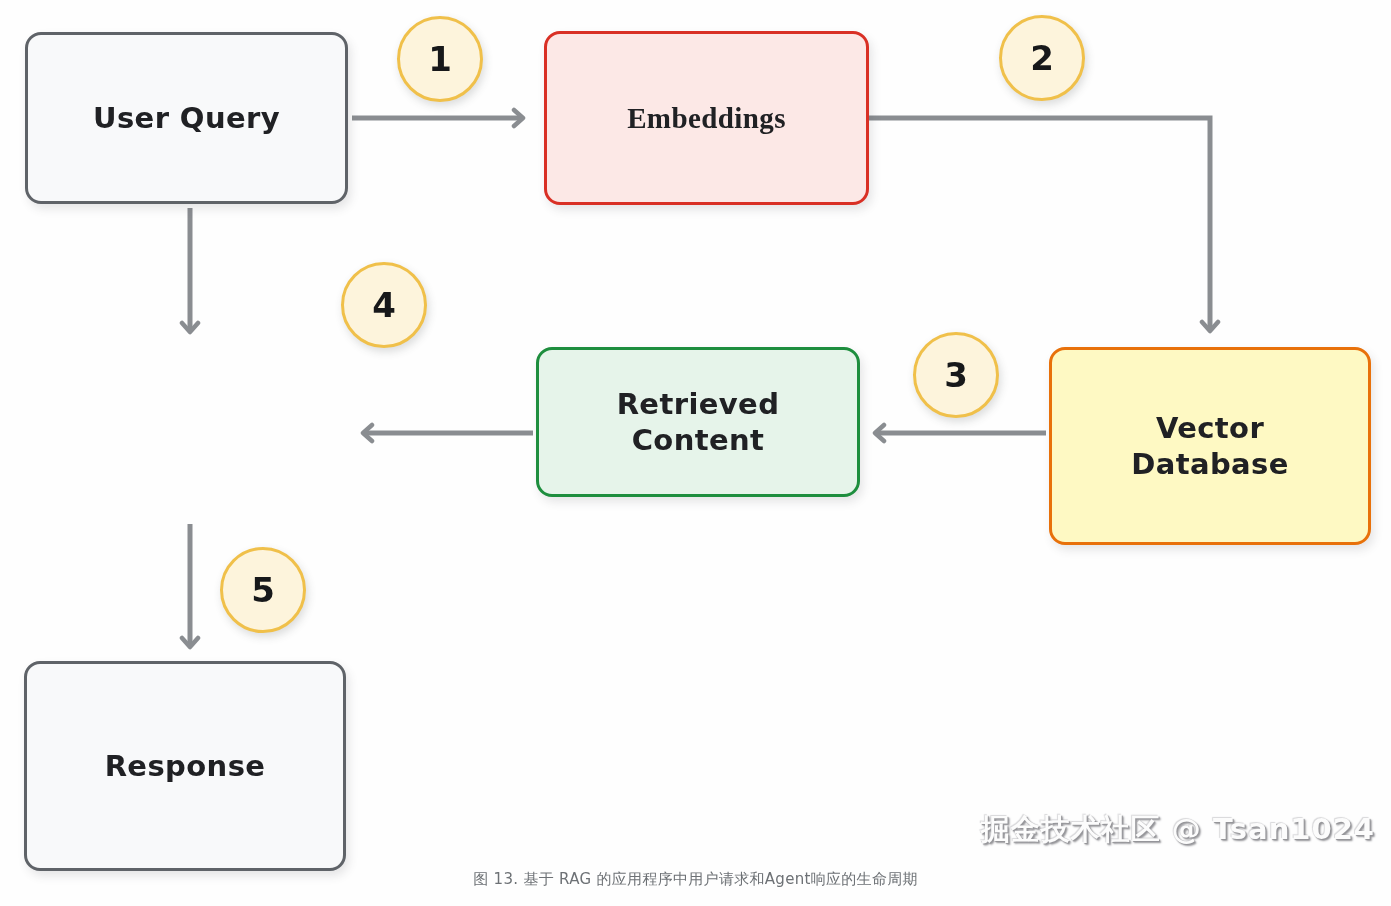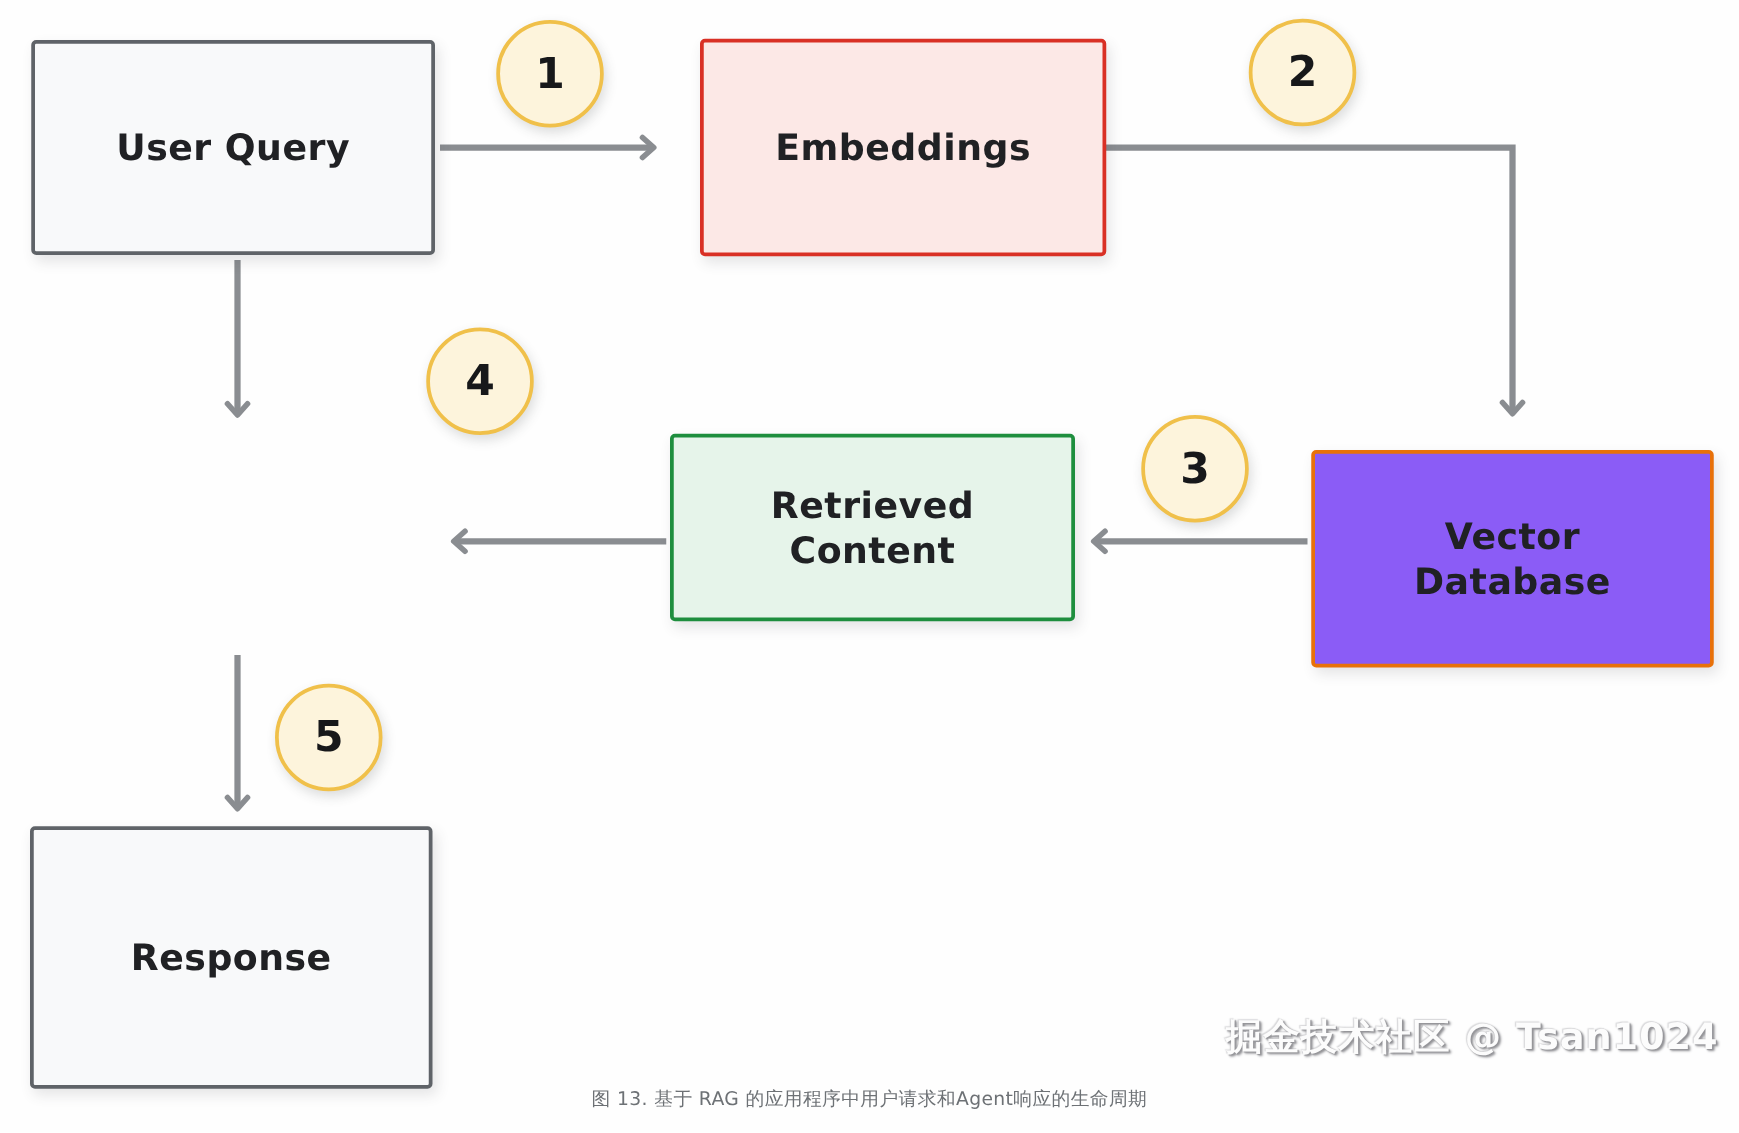--- a/index.html
+++ b/index.html
@@ -13,21 +13,21 @@
     background: #fefefe;
     overflow: hidden;
   }
 
   .arrows { position: absolute; left: 0; top: 0; }
   .arrow { fill: none; stroke: #8a8d91; stroke-width: 5; stroke-linejoin: miter; }
 
   .node {
     position: absolute;
     border: 3px solid;
-    border-radius: 4px;
+    border-radius: 16px;
     display: flex;
     align-items: center;
     justify-content: center;
     text-align: center;
     box-shadow: 3px 5px 10px rgba(60,64,67,0.13);
   }
   .node-label {
     font-size: 29px;
     font-weight: 600;
     color: #202124;
@@ -91,25 +91,25 @@
     <path class="arrow" d="M1046 433 H876" marker-end="url(#head)" stroke="#8a8d91"></path>
     <path class="arrow" d="M533 433 H364" marker-end="url(#head)" stroke="#8a8d91"></path>
     <path class="arrow" d="M190 208 V331" marker-end="url(#head)" stroke="#8a8d91"></path>
     <path class="arrow" d="M190 524 V646" marker-end="url(#head)" stroke="#8a8d91"></path>
   </svg>
 
   <div class="node" style="left: 25px; top: 32px; width: 323px; height: 172px; background-color: rgb(248, 249, 250); border-color: rgb(95, 99, 104); color: rgb(32, 33, 36);">
     <span class="node-label">User Query</span>
   </div>
 
-  <div class="node" style="left: 560px; top: 31px; width: 325px; height: 174px; background-color: rgb(252, 232, 230); border-color: rgb(217, 48, 37); color: rgb(32, 33, 36);">
+  <div class="node" style="left: 544px; top: 31px; width: 325px; height: 174px; background-color: rgb(252, 232, 230); border-color: rgb(217, 48, 37); color: rgb(32, 33, 36); font-family: Liberation Serif, serif;">
     <span class="node-label">Embeddings</span>
   </div>
 
-  <div class="node" style="left: 1049px; top: 360px; width: 322px; height: 174px; background-color: #8b5cf6; border-color: rgb(232, 113, 10); color: rgb(32, 33, 36);">
+  <div class="node" style="left: 1049px; top: 347px; width: 322px; height: 198px; background-color: #fef9c3; border-color: rgb(232, 113, 10); color: rgb(32, 33, 36);">
     <span class="node-label narrow">Vector Database</span>
   </div>
 
   <div class="node" style="left: 536px; top: 347px; width: 324px; height: 150px; background-color: rgb(230, 244, 234); border-color: rgb(30, 142, 62); color: rgb(32, 33, 36);">
     <span class="node-label narrow">Retrieved Content</span>
   </div>
 
 
   <div class="node" style="left: 24px; top: 661px; width: 322px; height: 210px; background-color: rgb(248, 249, 250); border-color: rgb(95, 99, 104); color: rgb(32, 33, 36);">
     <span class="node-label">Response</span>

